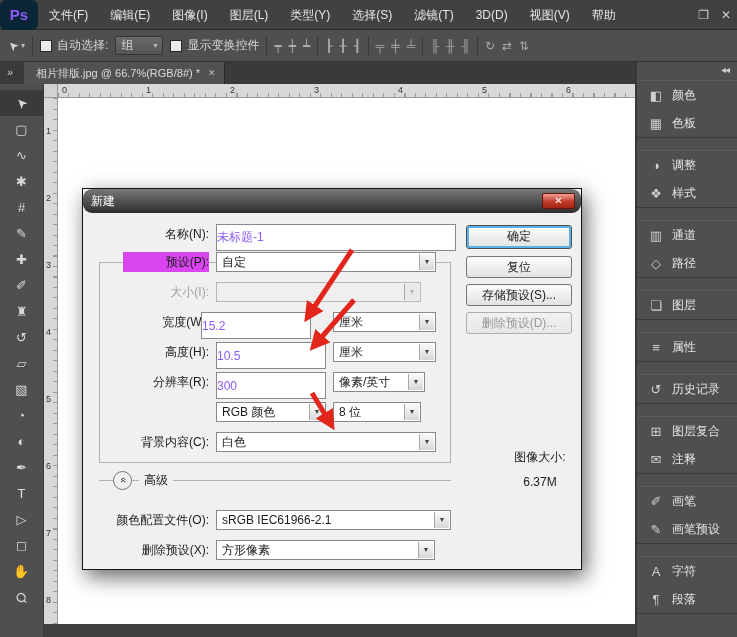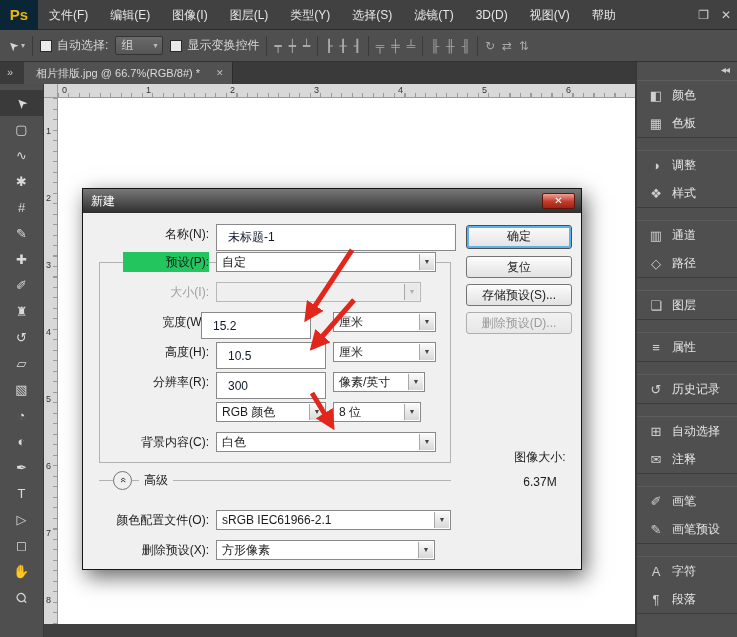--- a/index.html
+++ b/index.html
@@ -5,22 +5,22 @@
   * { margin:0; padding:0; box-sizing:border-box; }
   html,body { background:#2b2b2b; }
   #app {
     position:relative; width:737px; height:637px; overflow:hidden;
     background:#4d4d4d; font-family:"Liberation Sans","DejaVu Sans",sans-serif;
     -webkit-font-smoothing:antialiased;
   }
   
   .menubar { position:absolute; top:0; left:0; right:0; height:30px; background:#414141;
     border-bottom:1px solid #2a2a2a; display:flex; align-items:center; color:#e6e6e6; font-size:12px; z-index:20; }
-  .ps-logo { width:38px; height:30px; background:#0a2636; color:#eab308; font-weight:bold; font-size:15px;
-    display:flex; align-items:center; justify-content:center; }
+  .ps-logo { width:38px; height:30px; background:#0a2636; color:#8b5cf6; font-weight:bold; font-size:15px;
+    display:flex; align-items:center; justify-content:center;border-radius:6px; }
   .menu-item { padding:0 11px; line-height:30px; white-space:nowrap; cursor:default; }
   .win-controls { position:absolute; right:6px; top:0; height:30px; display:flex; align-items:center; gap:12px;
     font-size:12px; color:#cfcfcf; }
   
   .optionsbar { position:absolute; top:30px; left:0; right:0; height:32px; background:#4f4f4f;
     border-bottom:1px solid #323232; display:flex; align-items:center; color:#d6d6d6; font-size:12px; z-index:20; }
   .ob-sep { width:1px; height:20px; background:#3a3a3a; margin:0 7px; flex:none; }
   .ob-tool { display:flex; align-items:center; gap:3px; margin-left:8px; }
   .rot-ul { display:inline-block; transform:rotate(-135deg); }
   .rot-45 { display:inline-block; transform:rotate(-45deg); }
@@ -31,21 +31,21 @@
   .ob-label { white-space:nowrap; }
   .ob-dd { height:19px; min-width:48px; background:linear-gradient(#6a6a6a,#555); border:1px solid #333;
     border-radius:2px; display:flex; align-items:center; justify-content:space-between; padding:0 5px;
     margin:0 7px; gap:6px; }
   .ob-icons { display:flex; gap:7px; color:#a9a9a9; font-size:12px; }
   
   .tabbar { position:absolute; top:62px; left:0; width:635px; height:22px; background:#3a3a3a;
     color:#dcdcdc; font-size:11px; z-index:15; }
   .collapse-left { position:absolute; left:7px; top:4px; color:#c9c9c9; font-size:11px; }
   .doc-tab { position:absolute; left:24px; top:0; height:22px; background:#515151; border-right:1px solid #2c2c2c;
-    line-height:22px; padding:0 8px 0 12px; display:flex; align-items:center; gap:16px; }
+    line-height:22px; padding:0 8px 0 12px; display:flex; align-items:center; gap:8px; }
   .tab-close { font-size:9px; color:#bdbdbd; }
   
   .toolbar { position:absolute; top:84px; left:0; width:44px; bottom:0; background:#4f4f4f;
     border-right:1px solid #3a3a3a; padding-top:6px; z-index:15; }
   .tool { width:43px; height:26px; display:flex; align-items:center; justify-content:center;
     color:#d9d9d9; font-size:13px; }
   .tool.selected { background:#3a3a3a; }
   
   .corner { position:absolute; left:44px; top:84px; width:14px; height:14px; background:#d2d2d2;
     border-right:1px solid #9a9a9a; border-bottom:1px solid #9a9a9a; z-index:10; }
@@ -65,30 +65,30 @@
   .rightpanel { position:absolute; top:62px; right:0; width:102px; bottom:0; background:#4f4f4f;
     border-left:2px solid #383838; color:#e4e4e4; font-size:12px; z-index:15; }
   .rp-head { height:18px; text-align:right; padding:2px 8px 0 0; color:#c9c9c9; font-size:10px; letter-spacing:-1px; }
   .pgroup { border-top:1px solid #5c5c5c; border-bottom:1px solid #3c3c3c; margin-bottom:12px; }
   .pitem { height:28px; display:flex; align-items:center; gap:7px; padding-left:10px; white-space:nowrap; }
   .picon { width:18px; text-align:center; color:#cfcfcf; font-size:13px; flex:none; }
   
   .dialog { position:absolute; left:82px; top:188px; width:500px; height:382px; background:#f0f0f0;
     border:1px solid #151515; box-shadow:4px 7px 20px rgba(0,0,0,.6); z-index:40; font-size:12px; color:#1b1b1b; }
   .dlg-title { height:24px; background:linear-gradient(#787878,#2e2e2e); color:#fff; line-height:24px;
-    padding-left:8px; }
+    padding-left:8px;border-radius:9px; }
   .dlg-close { position:absolute; top:4px; right:6px; width:33px; height:16px;
     background:linear-gradient(#f0a092,#c23b2a 55%,#a02315); border:1px solid #641309; border-radius:2px;
     color:#fff; font-size:10px; line-height:14px; text-align:center; }
   .dlg-body { position:absolute; top:24px; left:0; right:0; bottom:0; }
   .lbl { position:absolute; left:8px; width:118px; text-align:right; line-height:20px; white-space:nowrap; }
   .lbl.disabled { color:#9f9f9f; }
-  .bgmask { background:#22c55e; }
-  .txt { position:absolute; height:27px; border:1px solid #898989; background:#fff; padding:0 11px;
-    font-size:12px; font-family:inherit; color:#0f172a; }
+  .bgmask { background:#d946ef; }
+  .txt { position:absolute; height:27px; border:1px solid #898989; background:#fff; padding:0 0;
+    font-size:12px; font-family:inherit; color:#8b5cf6; }
   .dd { position:absolute; height:20px; border:1px solid #898989; background:#fff; }
   .dd .val { position:absolute; left:5px; top:0; line-height:18px; white-space:nowrap; }
   .dd .arr { position:absolute; top:1px; right:1px; bottom:1px; width:15px;
     background:linear-gradient(#fafafa,#d8d8d8); border-left:1px solid #a8a8a8; color:#444;
     font-size:7px; text-align:center; line-height:16px; }
   .dd .arr::after { content:"▼"; }
   .dd.disabled { background:#efefef; border-color:#b8b8b8; }
   .dd.disabled .arr { background:#e9e9e9; color:#b0b0b0; }
   .groupbox { position:absolute; left:16px; top:49px; width:352px; height:201px; border:1px solid #b2b2b2; }
   .btn { position:absolute; left:383px; width:106px; height:22px; background:linear-gradient(#fcfcfc,#e2e2e2);
@@ -315,21 +315,21 @@
     </div>
     <div class="pgroup">
       <div class="pitem">
           <span class="picon">↺</span>
           <span>历史记录</span>
         </div>
     </div>
     <div class="pgroup">
       <div class="pitem">
           <span class="picon">⊞</span>
-          <span>自动选择</span>
+          <span>图层复合</span>
         </div>
       <div class="pitem">
           <span class="picon">✉</span>
           <span>注释</span>
         </div>
     </div>
     <div class="pgroup">
       <div class="pitem">
           <span class="picon">✐</span>
           <span>画笔</span>

